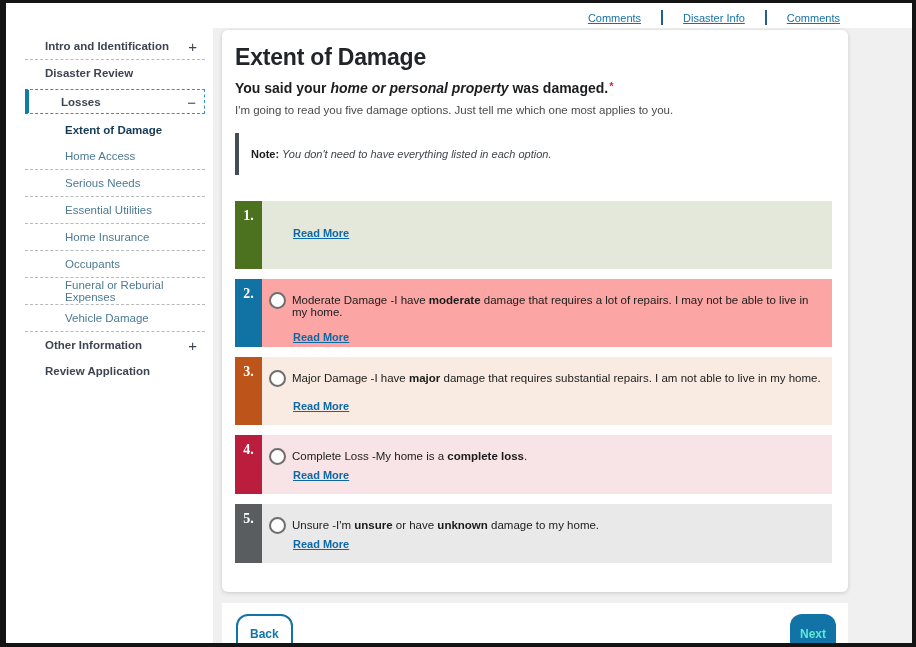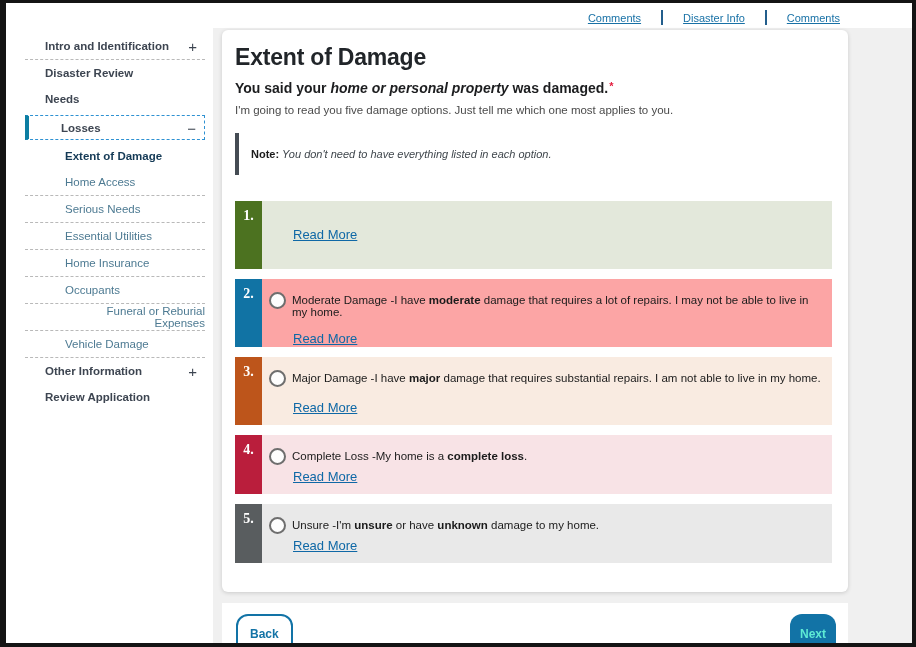--- a/index.html
+++ b/index.html
@@ -9,21 +9,21 @@
     border: 3px solid #141414; border-left-width: 6px; border-right-width: 4px; border-bottom-width: 4px;
     overflow: hidden;
   }
   
   .topnav { position: absolute; top: 7px; right: 72px; display: flex; align-items: center; gap: 20px; }
   .topnav a { font-size: 11px; color: #1871a6; text-decoration: underline; cursor: pointer; font-weight: 400; }
   .nav-sep { width: 2px; height: 15px; background: #235e8c; }
   
   .gray-panel { position: absolute; left: 207px; top: 25px; right: 0; bottom: 0; background: #f0f0f0; }
   
-  .sidebar { position: absolute; left: 19px; top: 30px; width: 180px; background: #fff; text-align: right; }
+  .sidebar { position: absolute; left: 19px; top: 30px; width: 180px; background: #fff; }
   .side-item { position: relative; height: 26px; display: flex; align-items: center; padding-left: 20px;
     font-size: 11.5px; font-weight: 700; color: #3d4551; cursor: pointer; }
   .side-item.sub { padding-left: 40px; font-weight: 400; color: #4d7a92; }
   .side-item.sub.active { font-weight: 700; color: #143a56; }
   .side-item .expand-glyph { position: absolute; right: 8px; top: 50%; transform: translateY(-50%);
     font-size: 15px; font-weight: 400; color: #3d4551; line-height: 1; }
   .side-item.selected { border: 1px dashed #2e91d2; border-left: 4px solid #0d7ea2; padding-left: 32px;
     height: 25px; margin: 3px 0; }
   .side-divider { border-top: 1px dashed #b9b9b9; height: 0; width: 100%; }
   
@@ -42,21 +42,21 @@
   .option-row { display: flex; height: 68px; margin-bottom: 10px; }
   .option-row.compact { height: 59px; }
   .badge { width: 27px; flex: 0 0 27px; text-align: center; padding-top: 5px; }
   .badge .num { font-family: "Liberation Serif", serif; font-size: 14px; font-weight: 700; color: #fff; }
   .opt-content { flex: 1; padding: 13px 10px 0 7px; }
   .opt-line { display: flex; align-items: flex-start; }
   .radio { width: 17px; height: 17px; flex: 0 0 17px; border: 2px solid #6e6e6e; border-radius: 50%;
     background: #fdfdfd; cursor: pointer; }
   .opt-text { font-size: 11.5px; color: #1b1b1b; margin-left: 6px; padding-top: 2px; }
   .opt-text b { font-weight: 700; }
-  .read-more { display: inline-block; margin-left: 24px; margin-top: 13px; font-size: 13px; font-weight: 400;
+  .read-more { display: inline-block; margin-left: 24px; margin-top: 13px; font-size: 11px; font-weight: 700;
     color: #0f68a6; text-decoration: underline; cursor: pointer; text-align: right; }
   .option-row.compact .read-more { margin-top: 4px; }
   
   .footerbar { position: absolute; left: 216px; top: 600px; width: 626px; bottom: 0; background: #fff; }
   .btn { font-family: "Liberation Sans", sans-serif; font-size: 12px; font-weight: 700; border-radius: 12px;
     cursor: pointer; position: absolute; top: 11px; height: 40px; text-align: center; }
   .btn-back { left: 14px; background: #fff; color: #1273a6; border: 2px solid #1273a6; padding: 0 12px; }
   .btn-next { right: 12px; background: #1273a6; color: #5eead4; border: none; padding: 0 10px; }
 </style>
 </head>
@@ -75,23 +75,20 @@
   <div class="gray-panel"></div>
 
   <aside class="sidebar" id="sidebar">
       <div class="side-item">
         <span>Intro and Identification</span>
         <span class="expand-glyph">+</span>
       </div>
       <div class="side-divider"></div>
       <div class="side-item">
         <span>Disaster Review</span>
-      </div>
-      <div class="side-item">
-        <span>Needs</span>
       </div>
       <div class="side-item selected">
         <span>Losses</span>
         <span class="expand-glyph">−</span>
       </div>
       <div class="side-item sub active">
         <span>Extent of Damage</span>
       </div>
       <div class="side-item sub">
         <span>Home Access</span>

